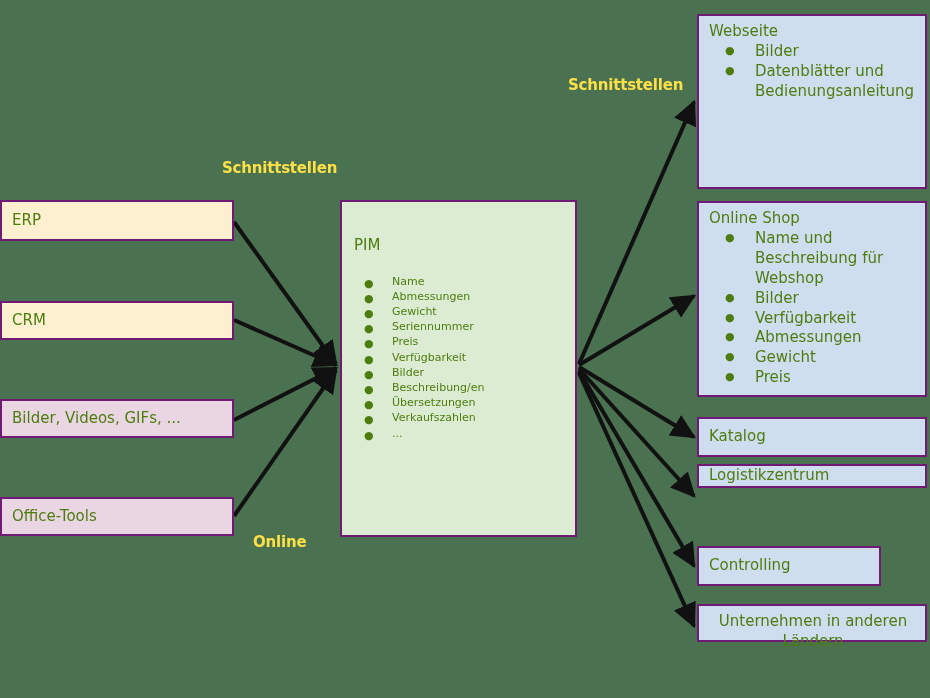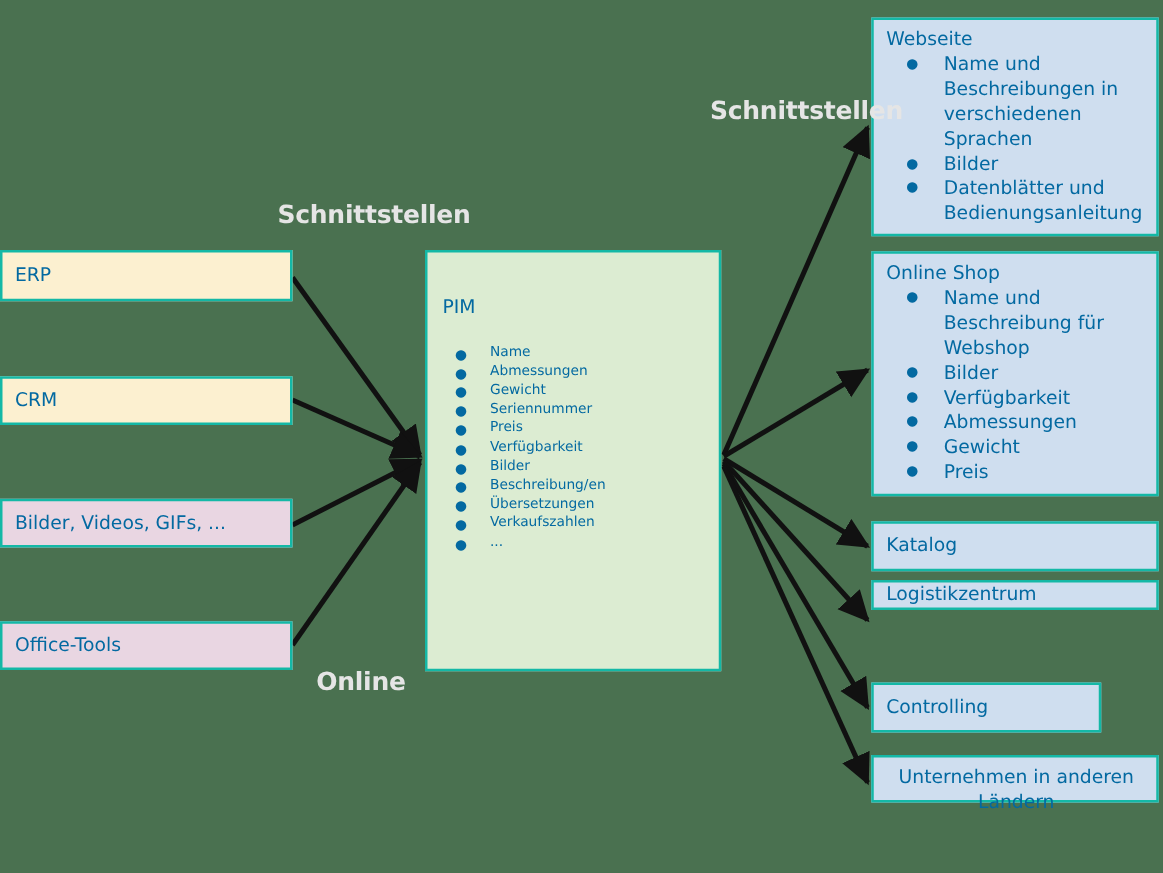--- a/index.html
+++ b/index.html
@@ -17,22 +17,22 @@
   }
   .arrows {
     position: absolute;
     left: 0; top: 0;
     width: 930px; height: 698px;
     pointer-events: none;
   }
   .node {
     position: absolute;
     box-sizing: border-box;
-    border: 2px solid #14b8a6;
-    color: #0369a1;
+    border: 2px solid #701a75;
+    color: #4d7c0f;
     font-size: 15px;
     line-height: 1.32;
     padding: 6px 8px 6px 10px;
   }
   .node .title {
     display: block;
     white-space: nowrap;
   }
   .node.center-vert {
     display: flex;
@@ -85,22 +85,22 @@
   .dest-control  { left: 697px; top: 546px; width: 184px; height: 40px; }
   .dest-ausland  { left: 697px; top: 604px; width: 230px; height: 38px; text-align: center; }
 
   .dest .title { margin-bottom: 0px; }
   .dest ul.items { font-size: 15px; line-height: 1.33; padding-left: 46px; }
   .dest ul.items li::before { left: -30px; line-height: 1.72; }
 
   .label {
     position: absolute;
     font-weight: bold;
-    font-size: 20px;
-    color: #e5e5e5;
+    font-size: 15px;
+    color: #fde047;
     white-space: nowrap;
     letter-spacing: -0.2px;
   }
   .label-if-left  { left: 222px; top: 159px; }
   .label-import   { left: 253px; top: 533px; }
   .label-if-right { left: 568px; top: 76px; }
 </style>
 </head>
 <body>
 
@@ -161,21 +161,20 @@
         <li>Übersetzungen</li>
         <li>Verkaufszahlen</li>
         <li>...</li>
       </ul>
     </div>
   </div>
 
   <div class="node dest dest-webseite">
     <span class="title">Webseite</span>
     <ul class="items">
-      <li>Name und Beschreibungen in verschiedenen Sprachen</li>
       <li>Bilder</li>
       <li>Datenblätter und Bedienungsanleitung</li>
     </ul>
   </div>
 
   <div class="node dest dest-shop">
     <span class="title">Online Shop</span>
     <ul class="items">
       <li>Name und Beschreibung für Webshop</li>
       <li>Bilder</li>

